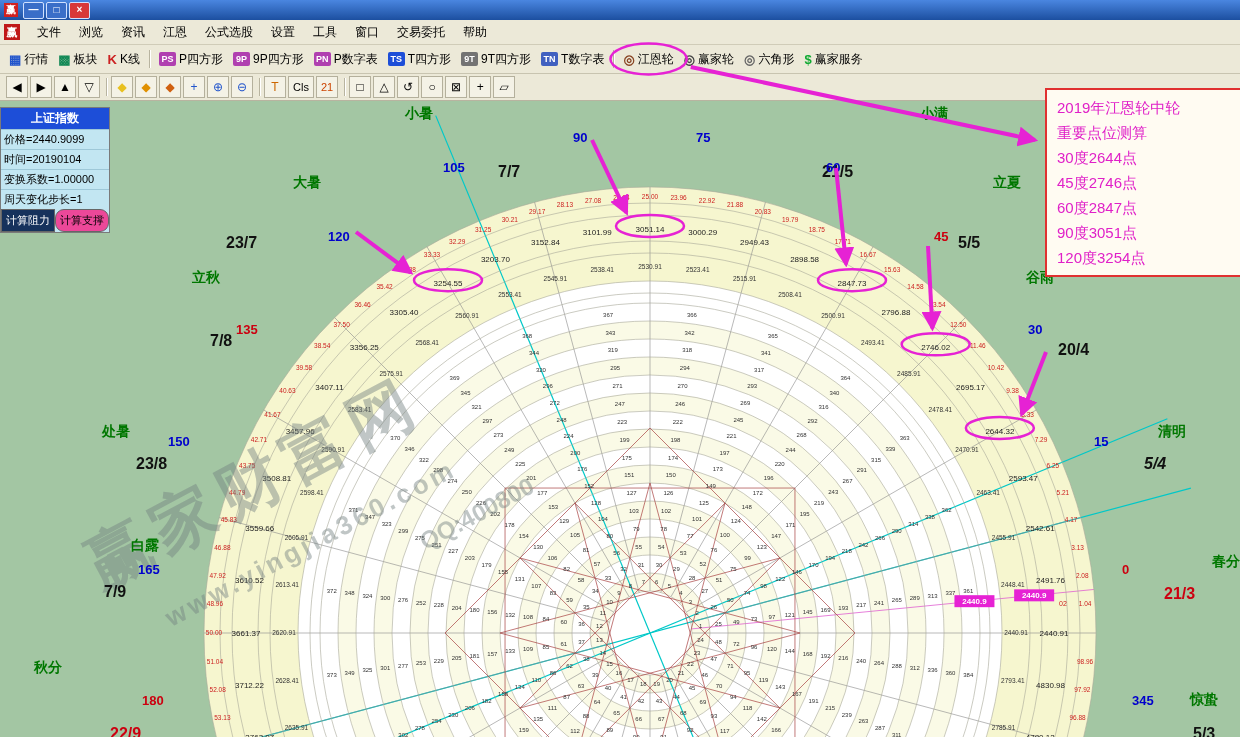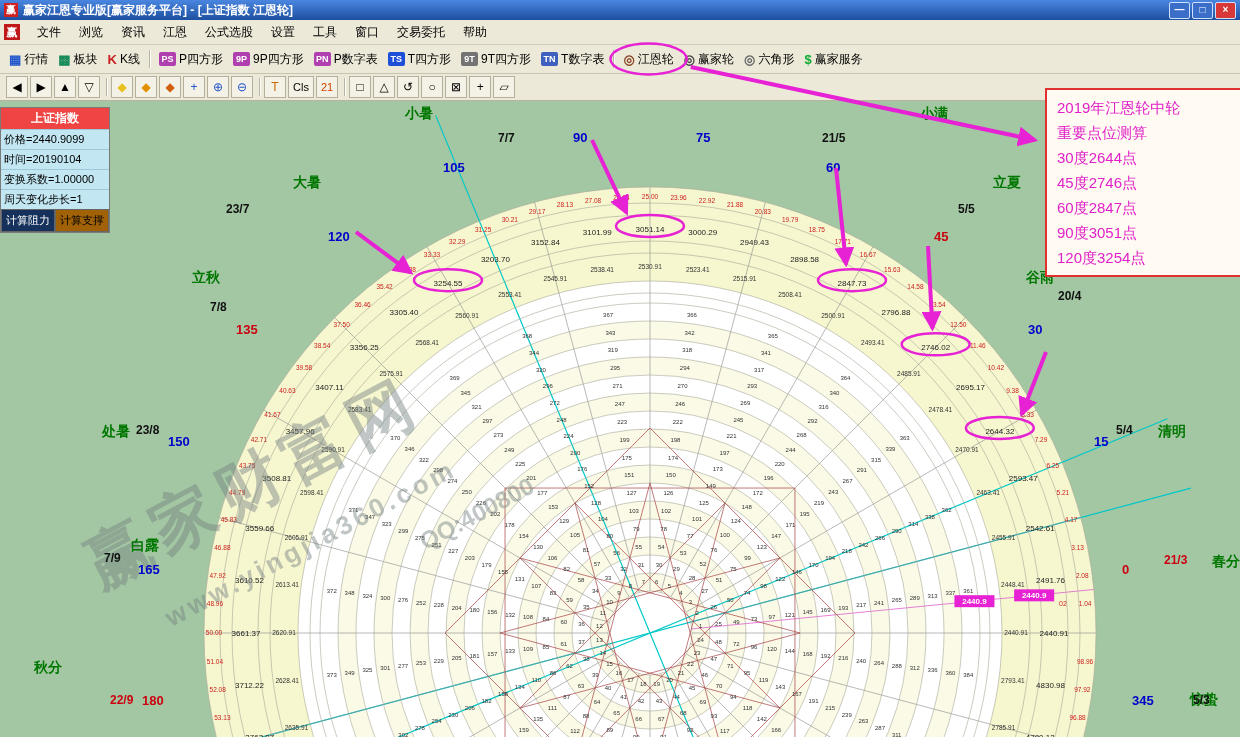--- a/index.html
+++ b/index.html
@@ -38,45 +38,44 @@
   .chart-area{position:relative;height:639px;background:#a3c6a3;overflow:hidden;}
   #wheel-svg{position:absolute;left:0;top:0;z-index:1;}
   .watermark{position:absolute;z-index:5;color:rgba(115,128,128,.45);pointer-events:none;
     transform:rotate(-28deg);transform-origin:0 0;white-space:nowrap;font-weight:bold;}
   .wm-title{left:70px;top:430px;font-size:64px;letter-spacing:10px;}
   .wm-url{left:160px;top:505px;font-size:26px;letter-spacing:4px;}
   .wm-qq{left:415px;top:430px;font-size:24px;}
   #chart-labels{position:absolute;inset:0;z-index:10;pointer-events:none;}
   .lbl{position:absolute;font-weight:bold;white-space:nowrap;}
   .lbl.solar{color:#007700;font-size:14px;}
-  .lbl.date{color:#111;font-size:12px;}
+  .lbl.date{color:#111;font-size:16px;margin-top:32px;}
   .lbl.deg{color:#0000cc;font-size:13px;}
   .lbl.red{color:#cc0010;}
   
   .info-panel{position:absolute;left:0;top:6px;width:108px;z-index:20;font-size:11px;
     border:1px solid #7a7a7a;background:#c2e6f2;}
-  .ip-header{background:#ef4444;color:#fff;text-align:center;padding:2px 0;font-weight:bold;font-size:12px;}
+  .ip-header{background:#1d4ed8;color:#fff;text-align:center;padding:2px 0;font-weight:bold;font-size:12px;}
   .ip-row{background:#c2e6f2;padding:2px 3px;border-top:1px solid #9ec8d8;white-space:nowrap;}
   .ip-buttons{display:flex;justify-content:center;}
   .ip-btn{flex:1;text-align:center;padding:3px 0;background:#16325c;color:#fff;border:1px solid #666;}
-  .ip-btn.alt{background:#a16207;color:#000;}
+  .ip-btn.alt{background:#ec4899;color:#000;border-radius:9px;}
   
   .annotation-box{position:absolute;left:1045px;top:88px;width:188px;z-index:40;
     background:#fffbf2;border:2px solid #e03030;padding:5px 10px;font-size:15px;
     line-height:25px;color:#e020c8;}
   #overlay{position:absolute;left:0;top:0;z-index:50;pointer-events:none;}
 </style>
 </head>
 <body>
 
 <div class="window">
 
   <div class="titlebar">
     <span class="app-icon">赢</span>
-    <span class="title-text">赢家江恩专业版[赢家服务平台] - [上证指数 江恩轮]</span>
     <span class="win-buttons">
       <span class="win-btn">—</span>
       <span class="win-btn">□</span>
       <span class="win-btn close">×</span>
     </span>
   </div>
 
   <div class="menubar">
     <span class="menu-logo">赢</span>
     <span id="menu-items"><span class="menu-item">文件</span><span class="menu-item">浏览</span><span class="menu-item">资讯</span><span class="menu-item">江恩</span><span class="menu-item">公式选股</span><span class="menu-item">设置</span><span class="menu-item">工具</span><span class="menu-item">窗口</span><span class="menu-item">交易委托</span><span class="menu-item">帮助</span></span>
@@ -877,22 +876,22 @@
         <span class="lbl solar" style="left: 1212px; top: 452px;">春分</span>
         <span class="lbl solar" style="left: 1190px; top: 590px;">惊蛰</span>
         <span class="lbl date" style="left: 498px; top: 30px;">7/7</span>
         <span class="lbl date" style="left: 226px; top: 101px;">23/7</span>
         <span class="lbl date" style="left: 210px; top: 199px;">7/8</span>
         <span class="lbl date" style="left: 136px; top: 322px;">23/8</span>
         <span class="lbl date" style="left: 104px; top: 450px;">7/9</span>
         <span class="lbl date red" style="left: 110px; top: 592px;">22/9</span>
         <span class="lbl date" style="left: 822px; top: 30px;">21/5</span>
         <span class="lbl date" style="left: 958px; top: 101px;">5/5</span>
-        <span class="lbl date" style="left: 1058px; top: 188px;">20/4</span>
-        <span class="lbl date" style="left: 1116px; top: 322px;">5/4</span>
+        <span class="lbl date" style="left: 1058px; top: 208px;">20/4</span>
+        <span class="lbl date" style="left: 1144px; top: 322px; font-style: italic;">5/4</span>
         <span class="lbl date red" style="left: 1164px; top: 452px;">21/3</span>
         <span class="lbl date" style="left: 1193px; top: 592px;">5/3</span>
         <span class="lbl deg" style="left: 573px; top: 29px;">90</span>
         <span class="lbl deg" style="left: 696px; top: 29px;">75</span>
         <span class="lbl deg" style="left: 443px; top: 59px;">105</span>
         <span class="lbl deg" style="left: 826px; top: 59px;">60</span>
         <span class="lbl deg" style="left: 328px; top: 128px;">120</span>
         <span class="lbl deg red" style="left: 934px; top: 128px;">45</span>
         <span class="lbl deg red" style="left: 236px; top: 221px;">135</span>
         <span class="lbl deg" style="left: 1028px; top: 221px;">30</span>

